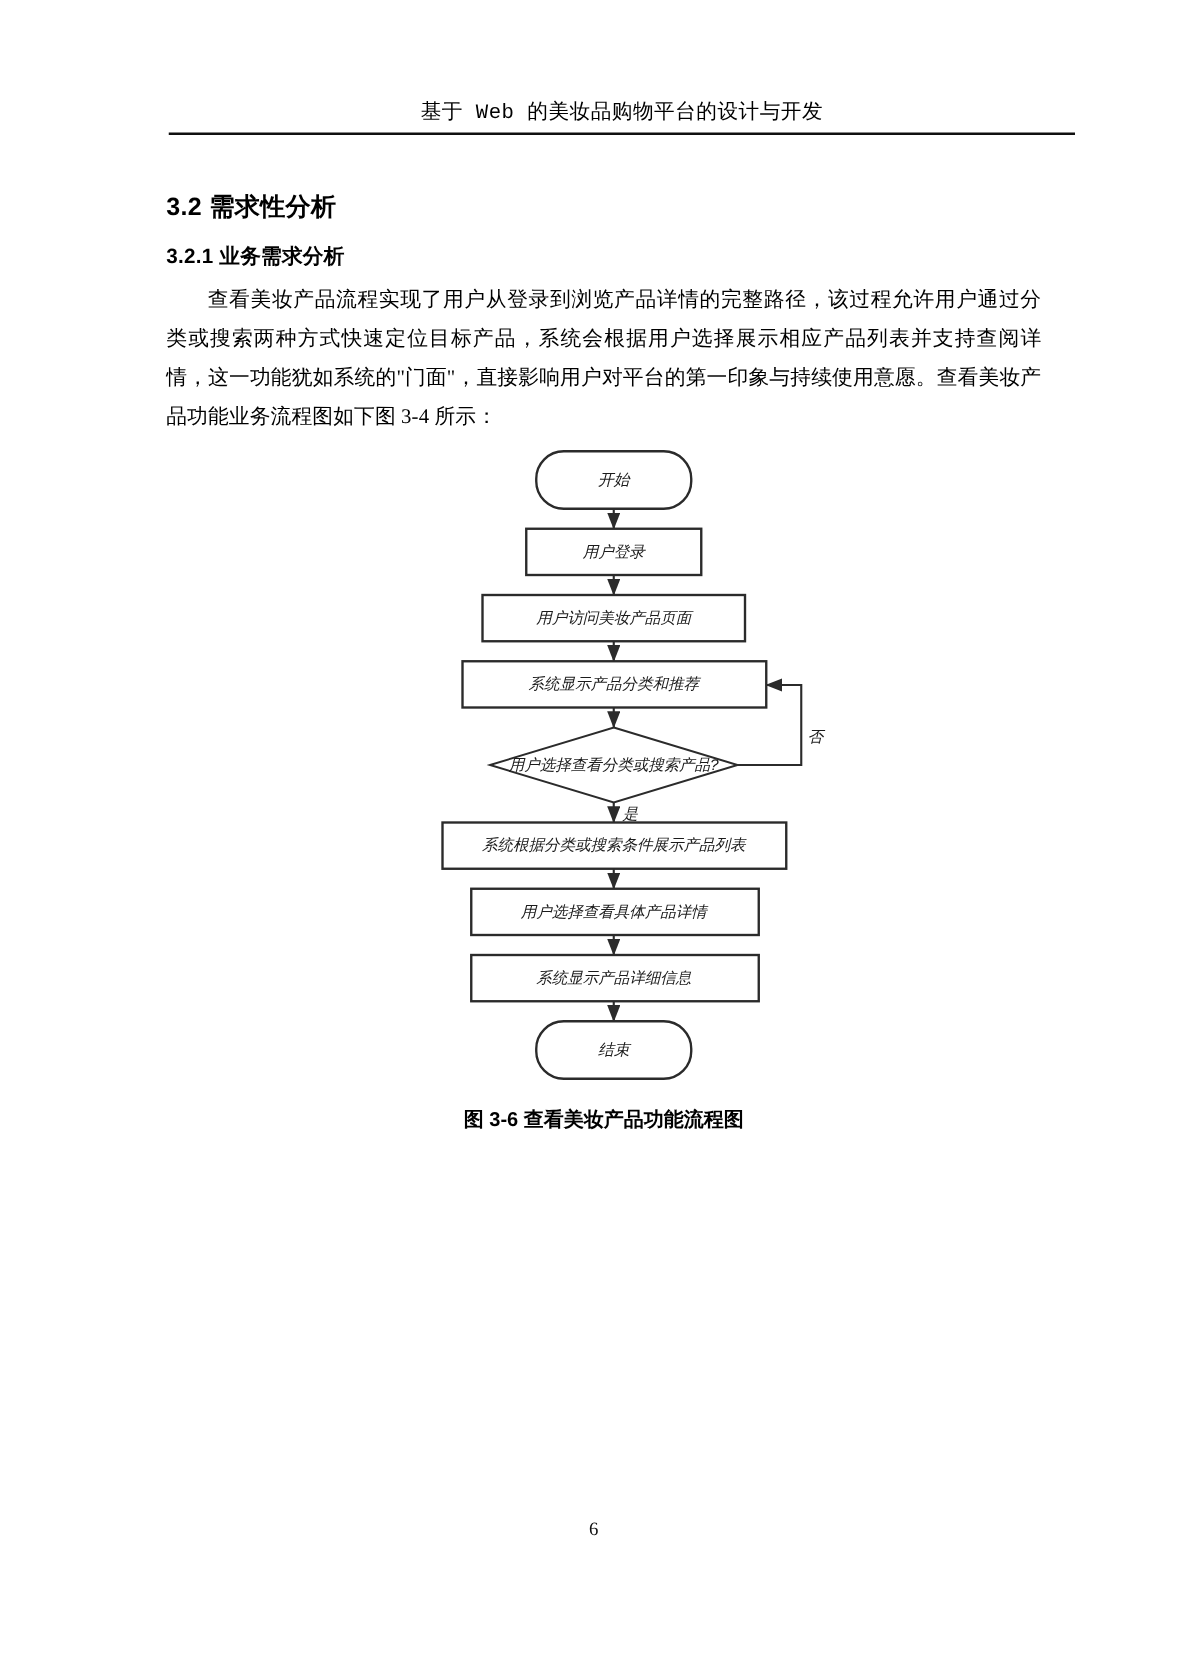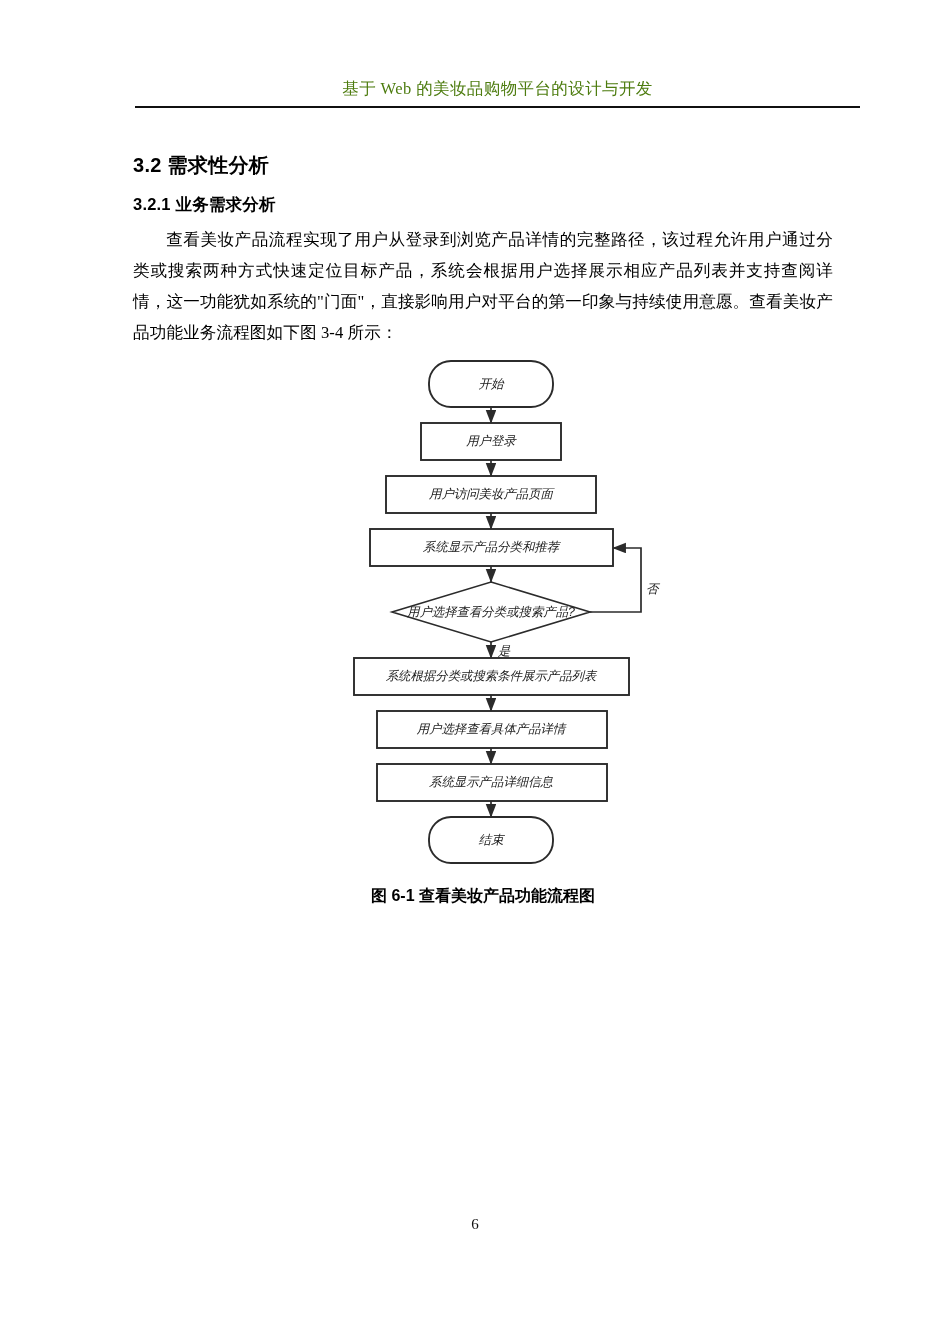--- a/index.html
+++ b/index.html
@@ -23,22 +23,22 @@
   .header-area {
     position: absolute;
     left: 135px;
     top: 78px;
     width: 725px;
   }
   .header-title {
     text-align: center;
     font-size: 16.5px;
     letter-spacing: 0.4px;
-    color: #4d7c0f;
-    font-family: Liberation Serif, serif;
+    color: #000000;
+    font-family: Liberation Mono, monospace;
   }
   .header-rule {
     margin-top: 6px;
     border-bottom: 2.4px solid #101010;
     width: 100%;
   }
 
   
   .content {
     position: absolute;
@@ -213,20 +213,20 @@
         <text class="node-label" x="358" y="382">用户选择查看具体产品详情</text>
 
         <rect class="shape-box" x="244" y="416" width="230" height="37"></rect>
         <text class="node-label" x="358" y="435">系统显示产品详细信息</text>
 
         <rect class="shape-term" x="296" y="469" width="124" height="46" rx="22" ry="22"></rect>
         <text class="node-label term" x="358" y="493">结束</text>
       </svg>
     </div>
 
-    <p class="fig-caption">图 6-1 查看美妆产品功能流程图</p>
+    <p class="fig-caption">图 3-6 查看美妆产品功能流程图</p>
 
 
   </div>
 
   <div class="page-number">6</div>
 
 </div>
 
 </body></html>

